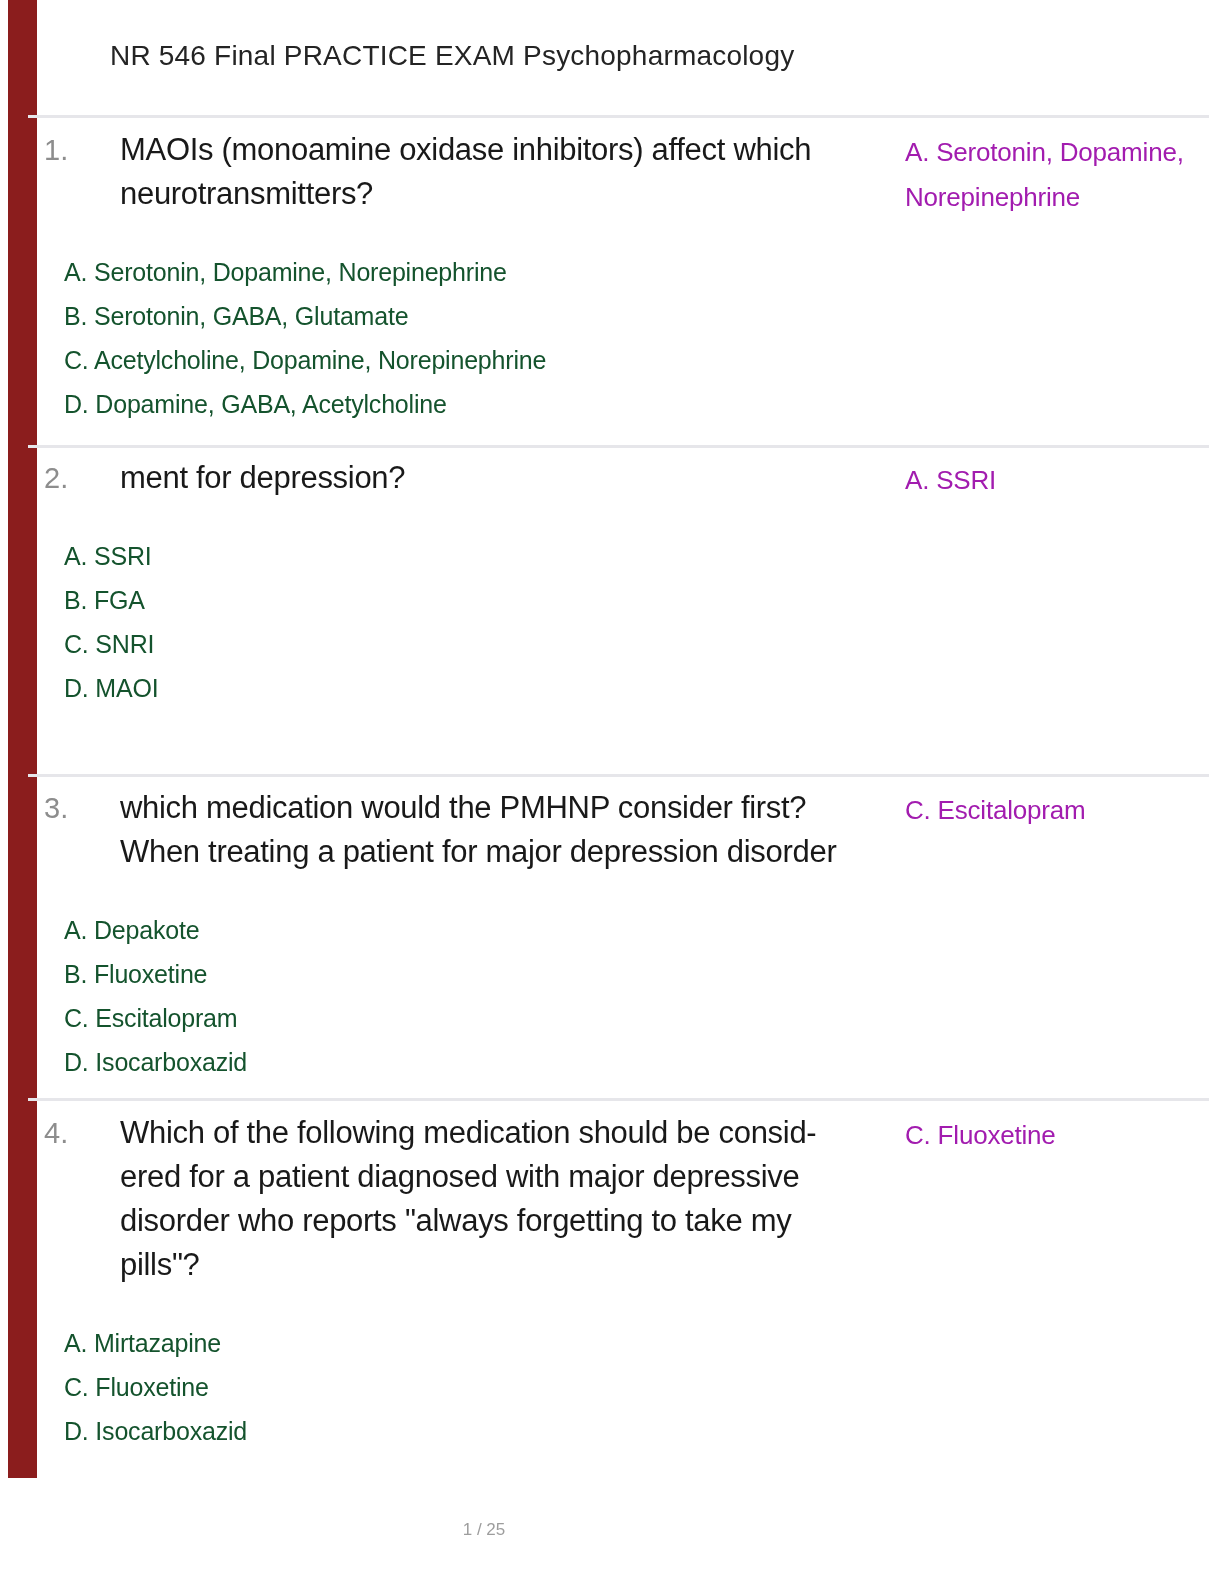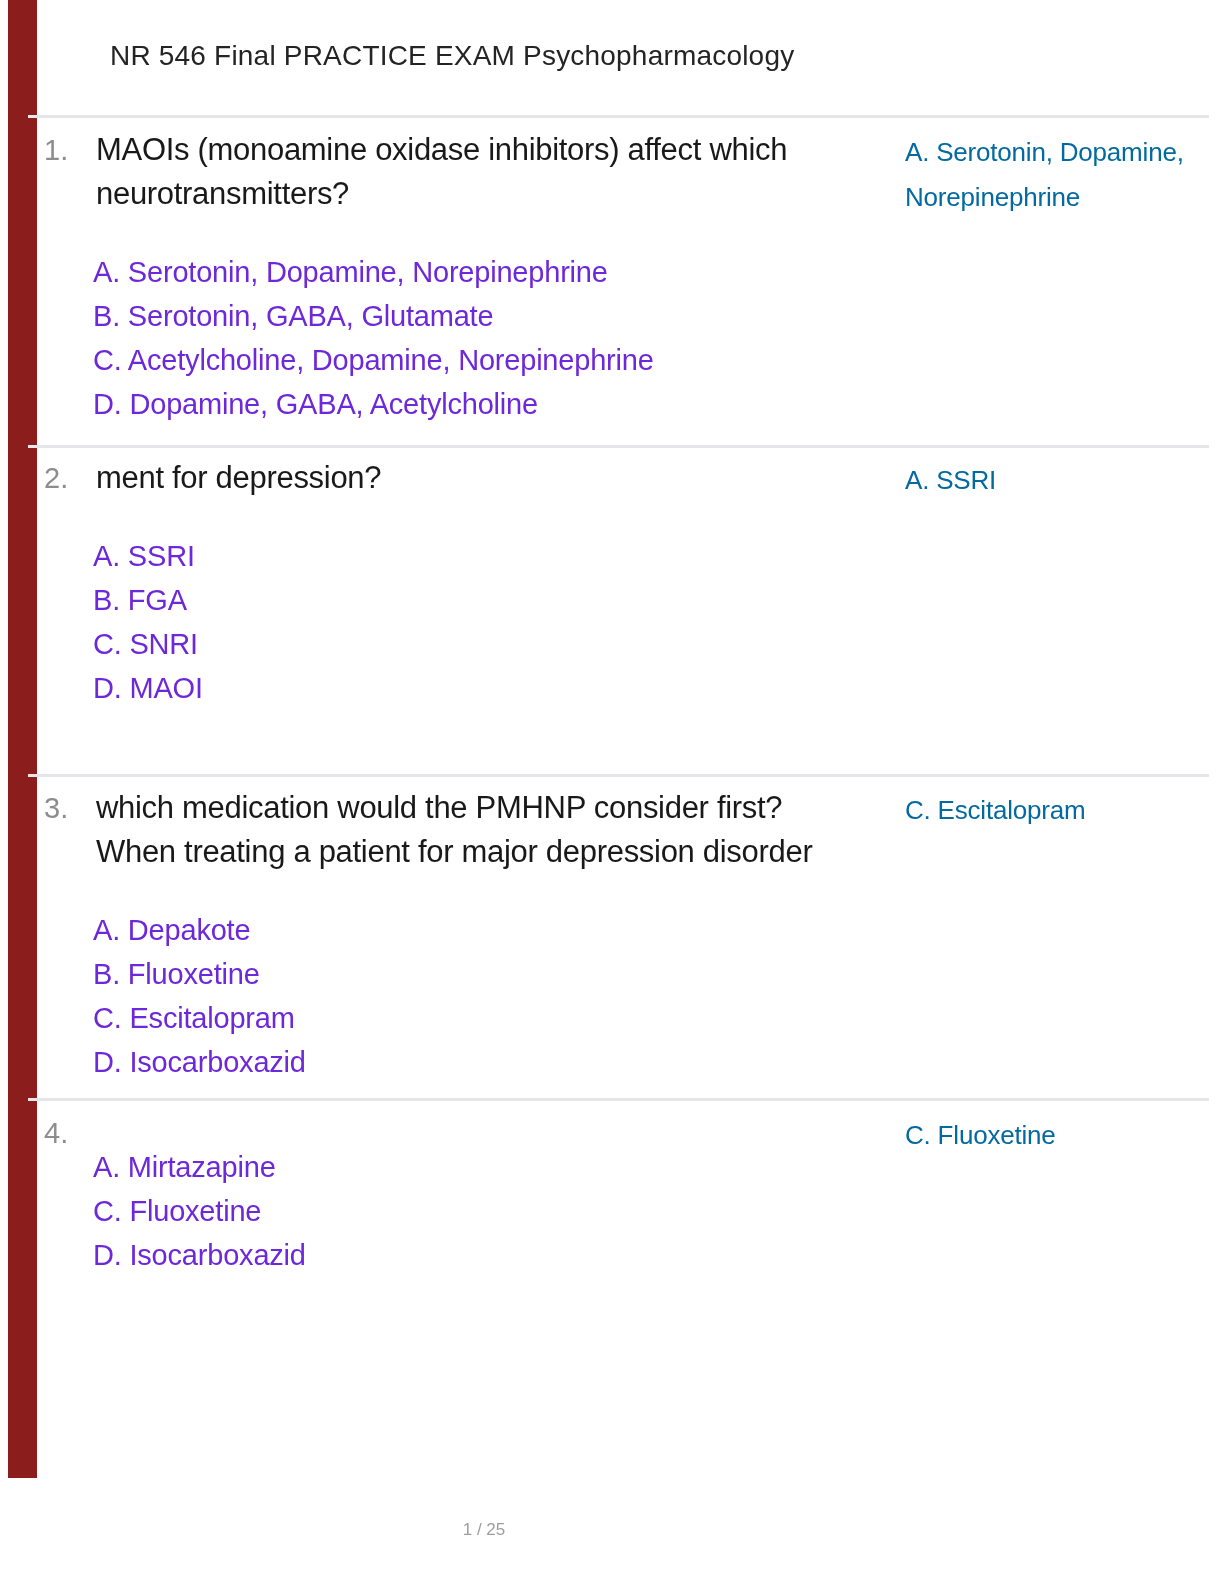--- a/index.html
+++ b/index.html
@@ -25,33 +25,33 @@
     background:#e6e6ea;
   }
   .d1 { top:115px; } .d2 { top:445px; } .d3 { top:774px; } .d4 { top:1098px; }
   .question { position:absolute; left:0; width:1224px; }
   .q1 { top:128px; } .q2 { top:456px; } .q3 { top:786px; } .q4 { top:1111px; }
   .q-num {
     position:absolute; left:44px; top:0;
     font-size:29px; line-height:44px; color:#8d8d8d;
   }
   .q-text {
-    margin-left:96px; width:800px;
+    margin-left:120px; width:800px;
     font-size:31px; line-height:44px; letter-spacing:-0.3px;
     color:#191919;
   }
   .q-answer {
     position:absolute; left:905px; top:2px; width:310px;
     font-size:26px; line-height:45px; letter-spacing:-0.2px;
-    color:#0369a1;
+    color:#a21caf;
   }
   .options {
-    margin-left:93px; margin-top:34px;
-    font-size:29px; line-height:44px; letter-spacing:-0.2px;
-    color:#6d28d9;
+    margin-left:64px; margin-top:34px;
+    font-size:25px; line-height:44px; letter-spacing:-0.2px;
+    color:#14532d;
   }
   .page-num {
     position:absolute; top:1520px; left:0; width:968px;
     text-align:center; font-size:17px; color:#9d9d9d;
   }
 </style>
 </head>
 <body>
 
 <div class="edge-bar"></div>
@@ -109,20 +109,26 @@
   <div class="options">
     <div>A. Depakote</div>
     <div>B. Fluoxetine</div>
     <div>C. Escitalopram</div>
     <div>D. Isocarboxazid</div>
   </div>
 </div>
 
 <div class="question q4">
   <div class="q-num">4.</div>
+  <div class="q-text">
+    <div>Which of the following medication should be consid-</div>
+    <div>ered for a patient diagnosed with major depressive</div>
+    <div>disorder who reports "always forgetting to take my</div>
+    <div>pills"?</div>
+  </div>
   <div class="q-answer">
     <div>C. Fluoxetine</div>
   </div>
   <div class="options">
     <div>A. Mirtazapine</div>
     <div>C. Fluoxetine</div>
     <div>D. Isocarboxazid</div>
   </div>
 </div>
 

